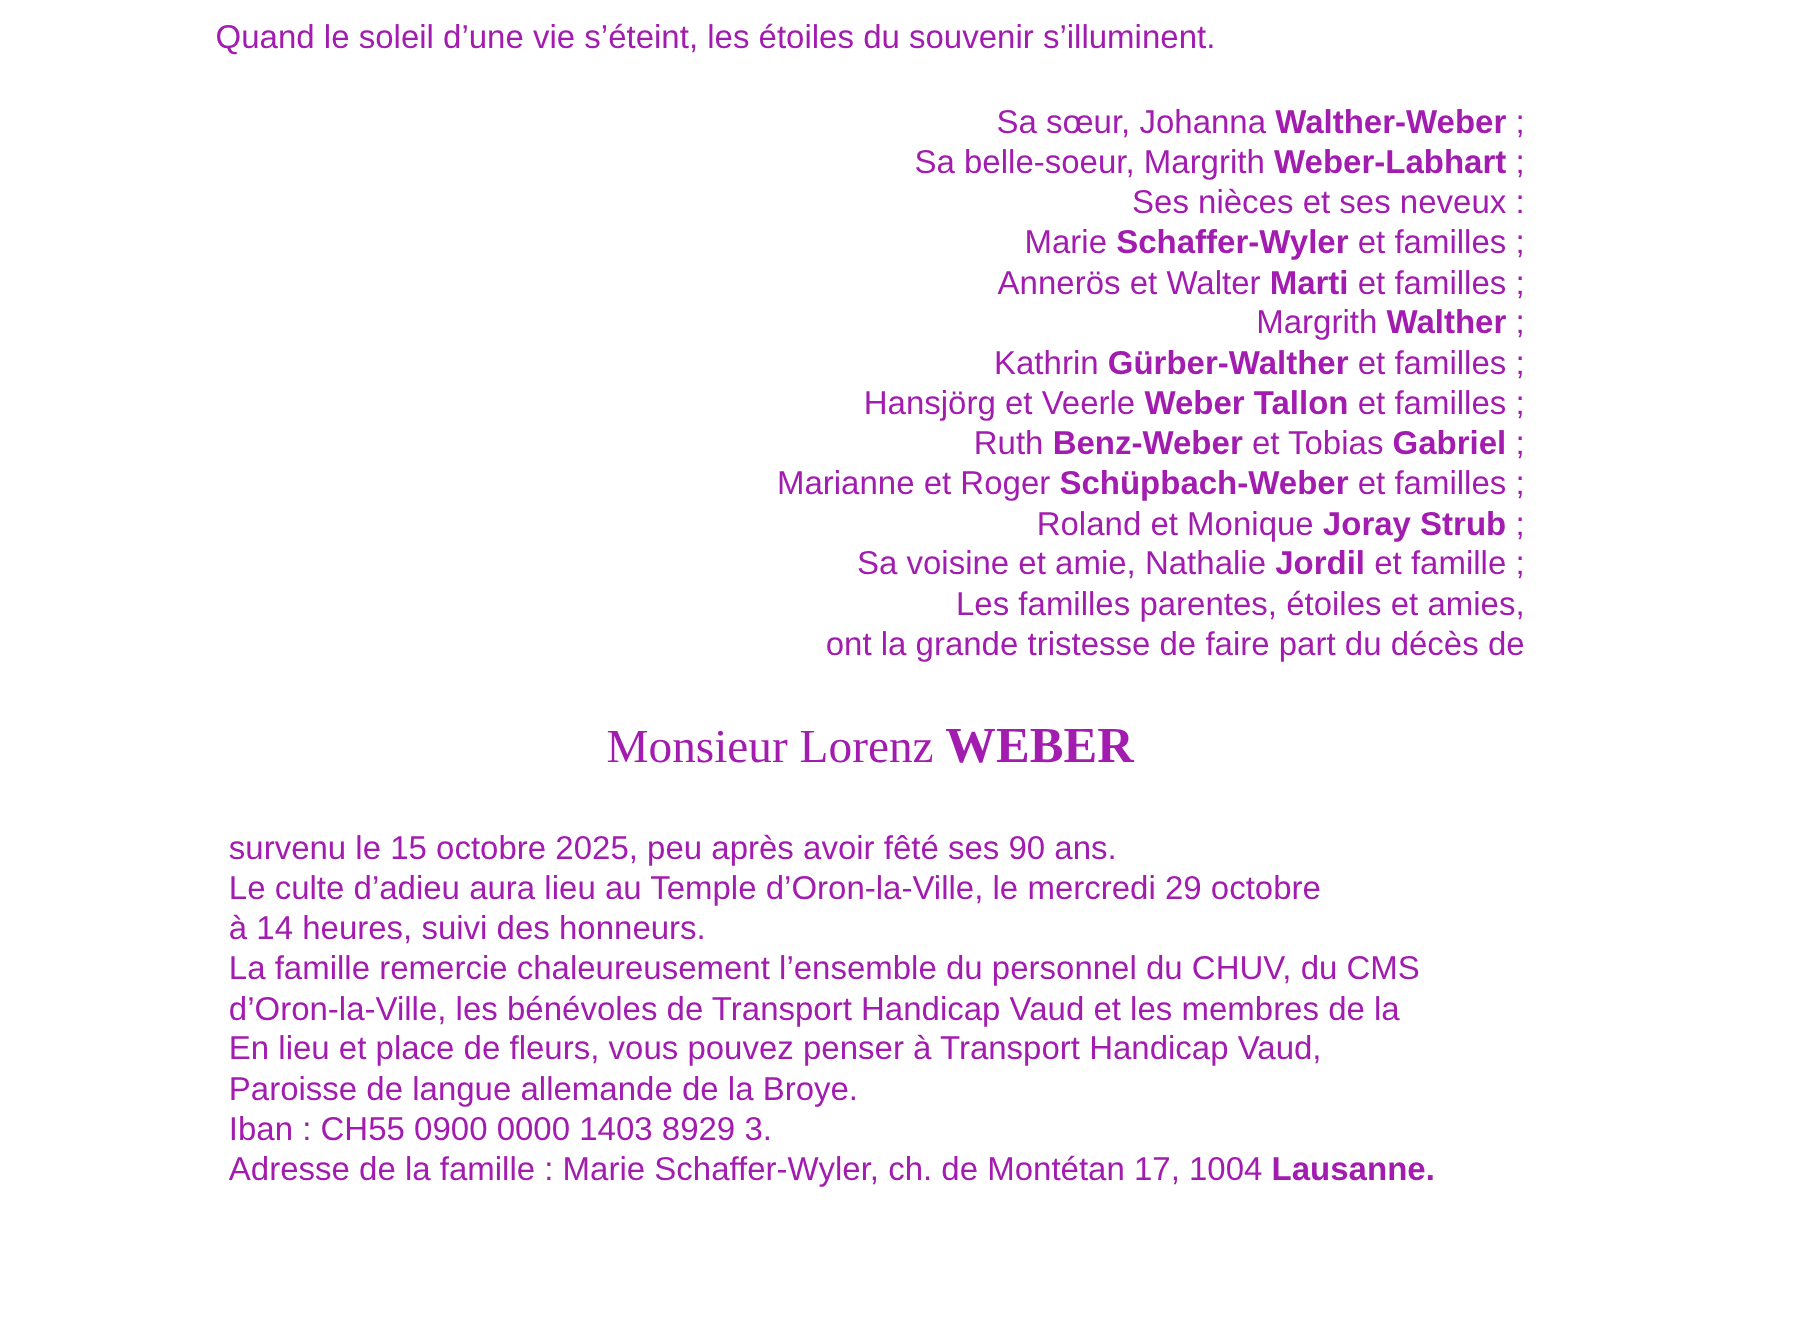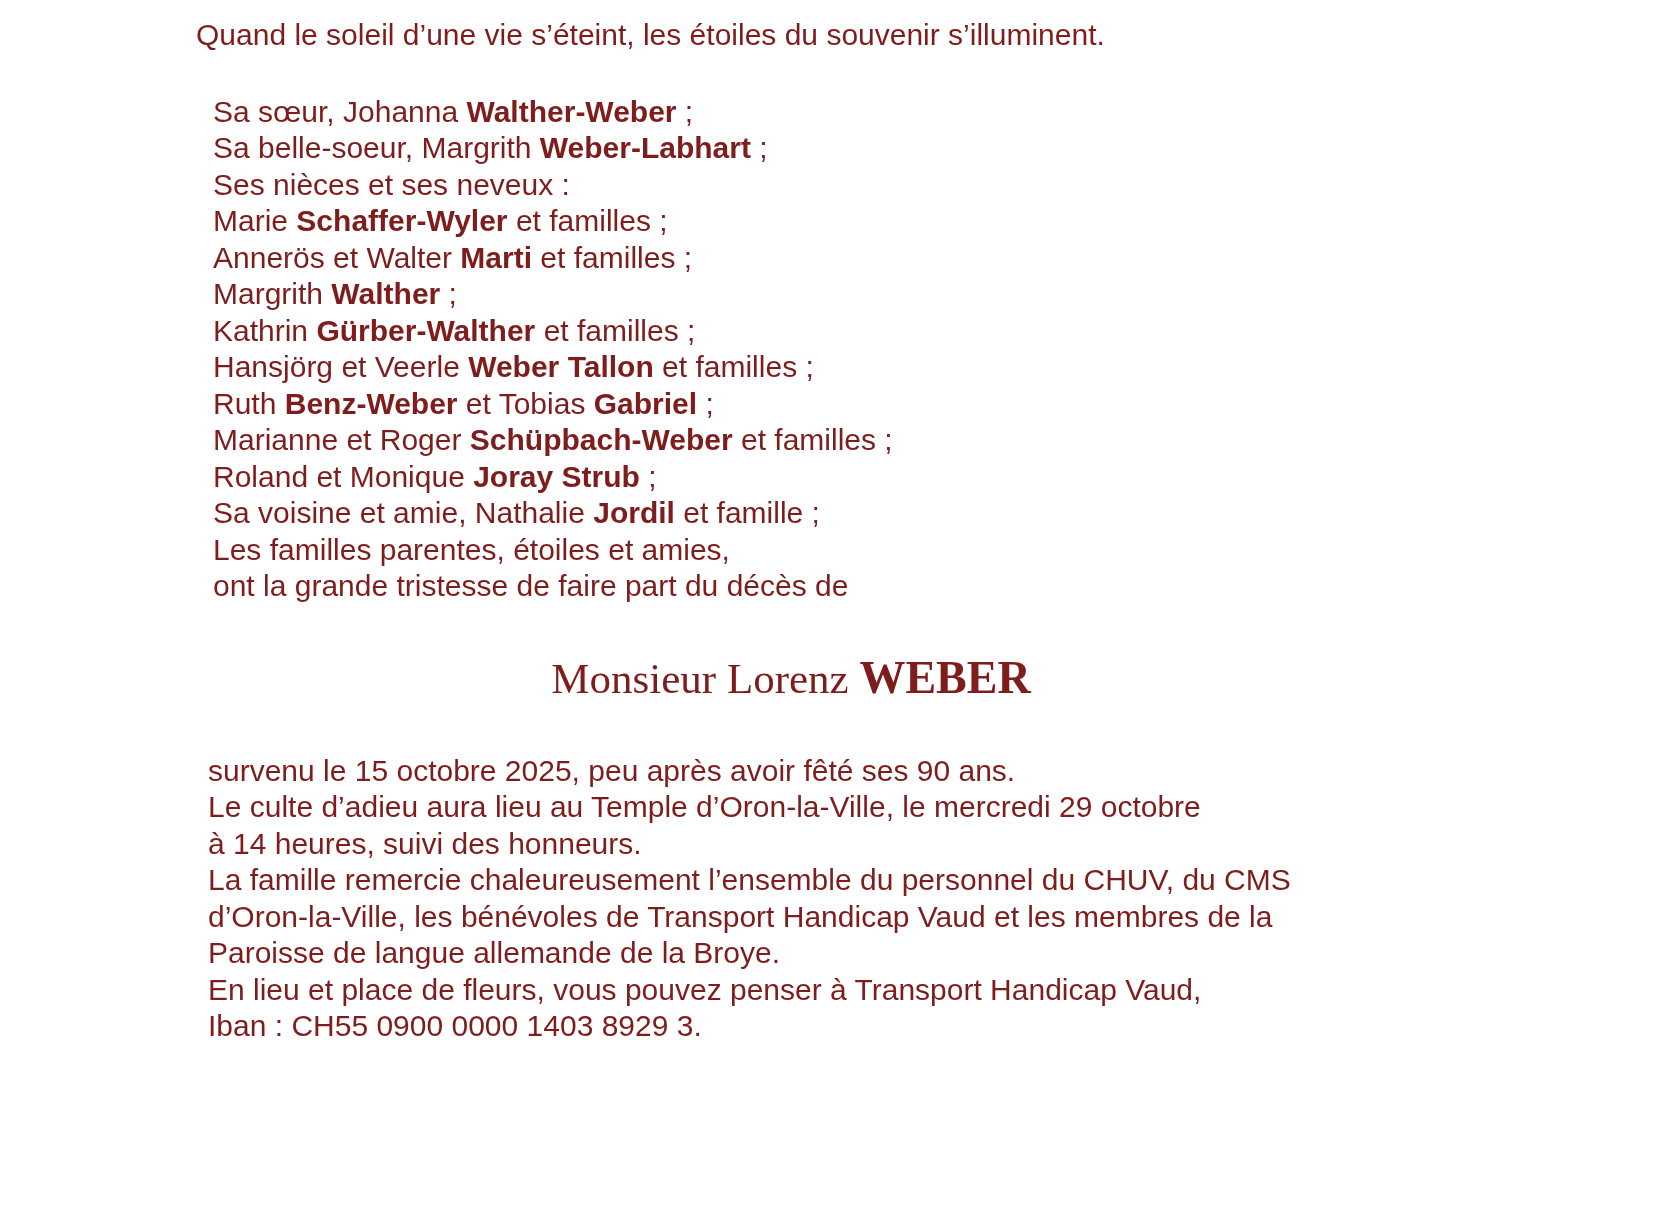--- a/index.html
+++ b/index.html
@@ -6,41 +6,42 @@
     margin: 0;
     padding: 0;
     background: #ffffff;
   }
   .page {
     position: relative;
     width: 1654px;
     height: 1214px;
     box-sizing: border-box;
     background: #ffffff;
-    color: #7f1d1d;
+    color: #a21caf;
     font-family: "Liberation Sans", sans-serif;
     font-size: 30px;
     line-height: 36.5px;
     padding: 17px 0 0 196px;
     overflow: hidden;
   }
   .content {
     width: 1190px;
   }
   .line {
     white-space: nowrap;
   }
   .bold {
     font-weight: bold;
   }
   .epigraph {
     margin: 0 0 40px 0;
   }
   .mourners {
-    margin: 17px;
+    margin: 0;
+    text-align: right;
   }
   .title {
     font-family: "Liberation Serif", serif;
     font-size: 43px;
     line-height: 50px;
     font-weight: normal;
     text-align: center;
     width: 1190px;
     margin: 48px 0 49px 0;
     white-space: nowrap;
@@ -78,19 +79,20 @@
       </div>
 
     <h1 class="title" id="deceased-title"><span>Monsieur Lorenz </span><span class="bold">WEBER</span></h1>
 
     <div class="details" id="details">
         <div class="line"><span>survenu le 15 octobre 2025, peu après avoir fêté ses 90 ans.</span></div>
         <div class="line"><span>Le culte d’adieu aura lieu au Temple d’Oron-la-Ville, le mercredi 29 octobre</span></div>
         <div class="line"><span>à 14 heures, suivi des honneurs.</span></div>
         <div class="line"><span>La famille remercie chaleureusement l’ensemble du personnel du CHUV, du CMS</span></div>
         <div class="line"><span>d’Oron-la-Ville, les bénévoles de Transport Handicap Vaud et les membres de la</span></div>
+        <div class="line"><span>En lieu et place de fleurs, vous pouvez penser à Transport Handicap Vaud,</span></div>
         <div class="line"><span>Paroisse de langue allemande de la Broye.</span></div>
-        <div class="line"><span>En lieu et place de fleurs, vous pouvez penser à Transport Handicap Vaud,</span></div>
         <div class="line"><span>Iban : CH55 0900 0000 1403 8929 3.</span></div>
+        <div class="line"><span>Adresse de la famille : Marie Schaffer-Wyler, ch. de Montétan 17, 1004 </span><span class="bold">Lausanne.</span></div>
       </div>
 
   </div>
 </div>
 
 </body></html>

